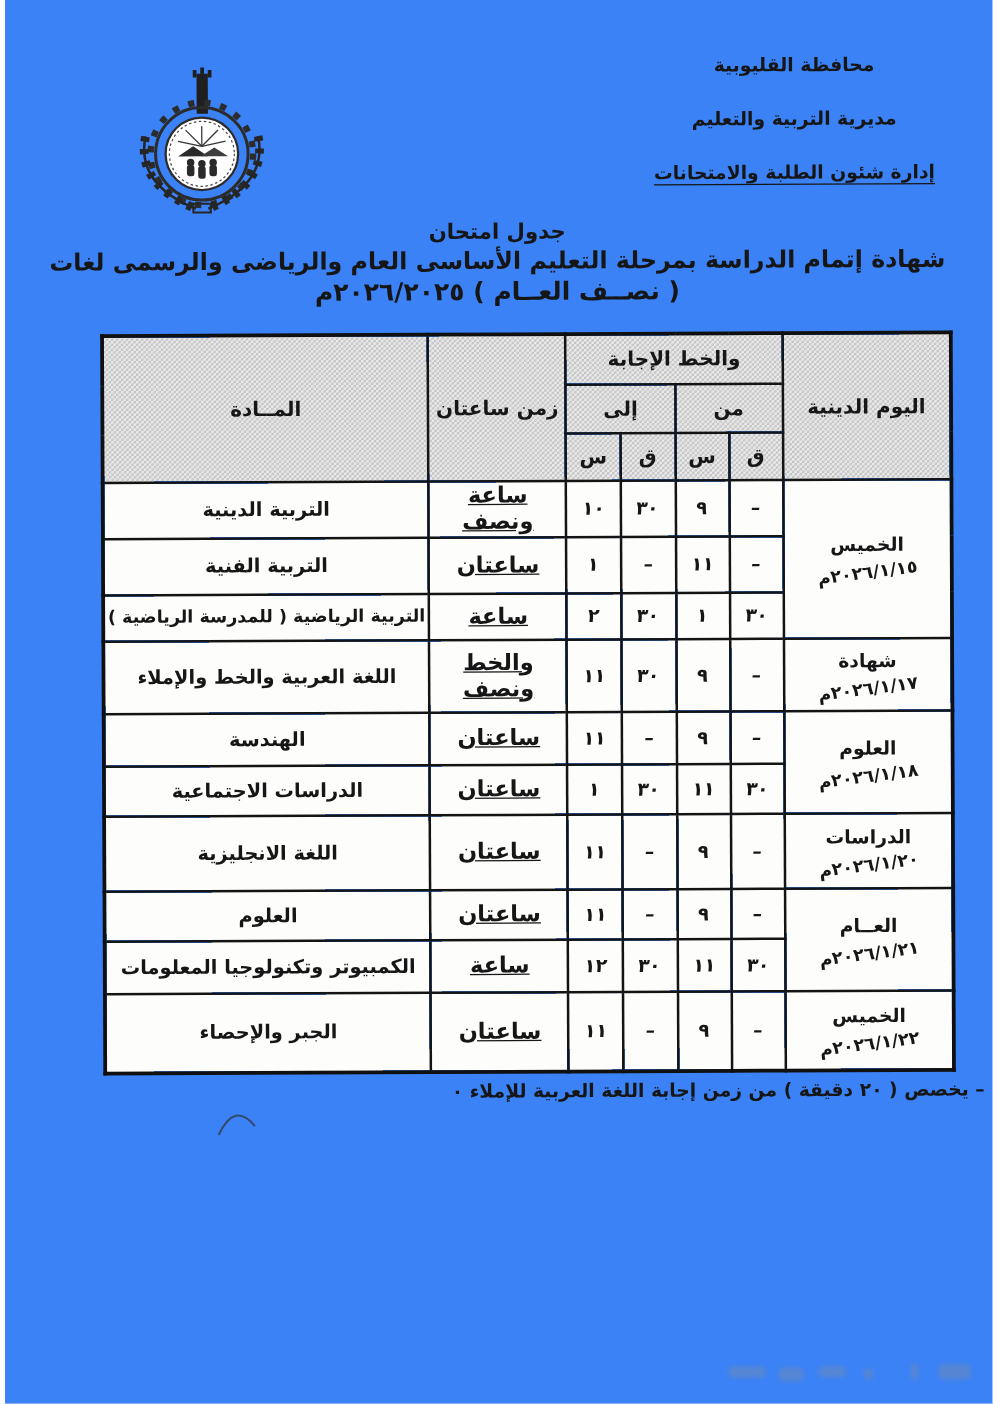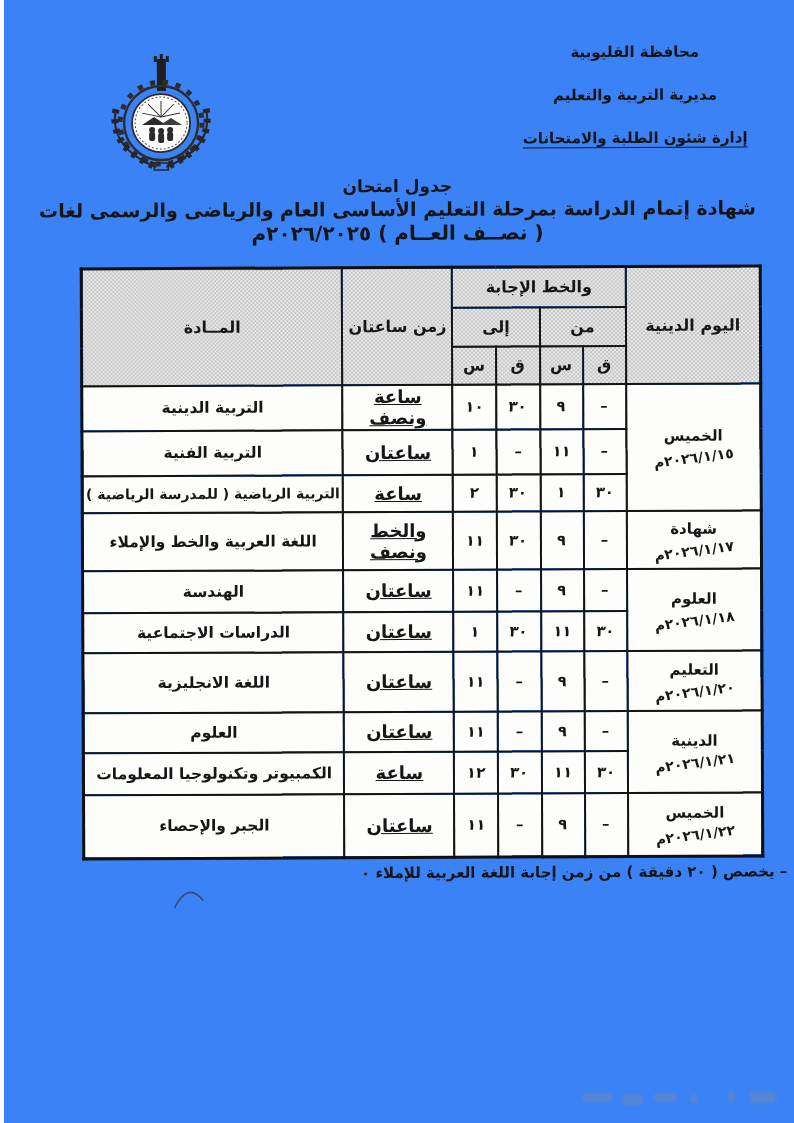--- a/index.html
+++ b/index.html
@@ -213,33 +213,33 @@
         <tr style="height:40px">
           <td class="num"><span class="sk">٣٠</span></td>
           <td class="num"><span class="sk">١١</span></td>
           <td class="num"><span class="sk">٣٠</span></td>
           <td class="num"><span class="sk">١</span></td>
           <td class="dur">ساعتان</td>
           <td class="subj">الدراسات الاجتماعية</td>
         </tr>
         <tr style="height:60px">
           <td class="datec">
-            <span class="day">التعليم</span>
+            <span class="day">الدراسات</span>
             <span class="dnum">٢٠٢٦/١/٢٠م</span>
           </td>
           <td class="num"><span class="sk">–</span></td>
           <td class="num"><span class="sk">٩</span></td>
           <td class="num"><span class="sk">–</span></td>
           <td class="num"><span class="sk">١١</span></td>
           <td class="dur">ساعتان</td>
           <td class="subj">اللغة الانجليزية</td>
         </tr>
         <tr style="height:40px">
           <td rowspan="2" class="datec">
-            <span class="day">الدينية</span>
+            <span class="day">العــام</span>
             <span class="dnum">٢٠٢٦/١/٢١م</span>
           </td>
           <td class="num"><span class="sk">–</span></td>
           <td class="num"><span class="sk">٩</span></td>
           <td class="num"><span class="sk">–</span></td>
           <td class="num"><span class="sk">١١</span></td>
           <td class="dur">ساعتان</td>
           <td class="subj">العلوم</td>
         </tr>
         <tr style="height:42px">

